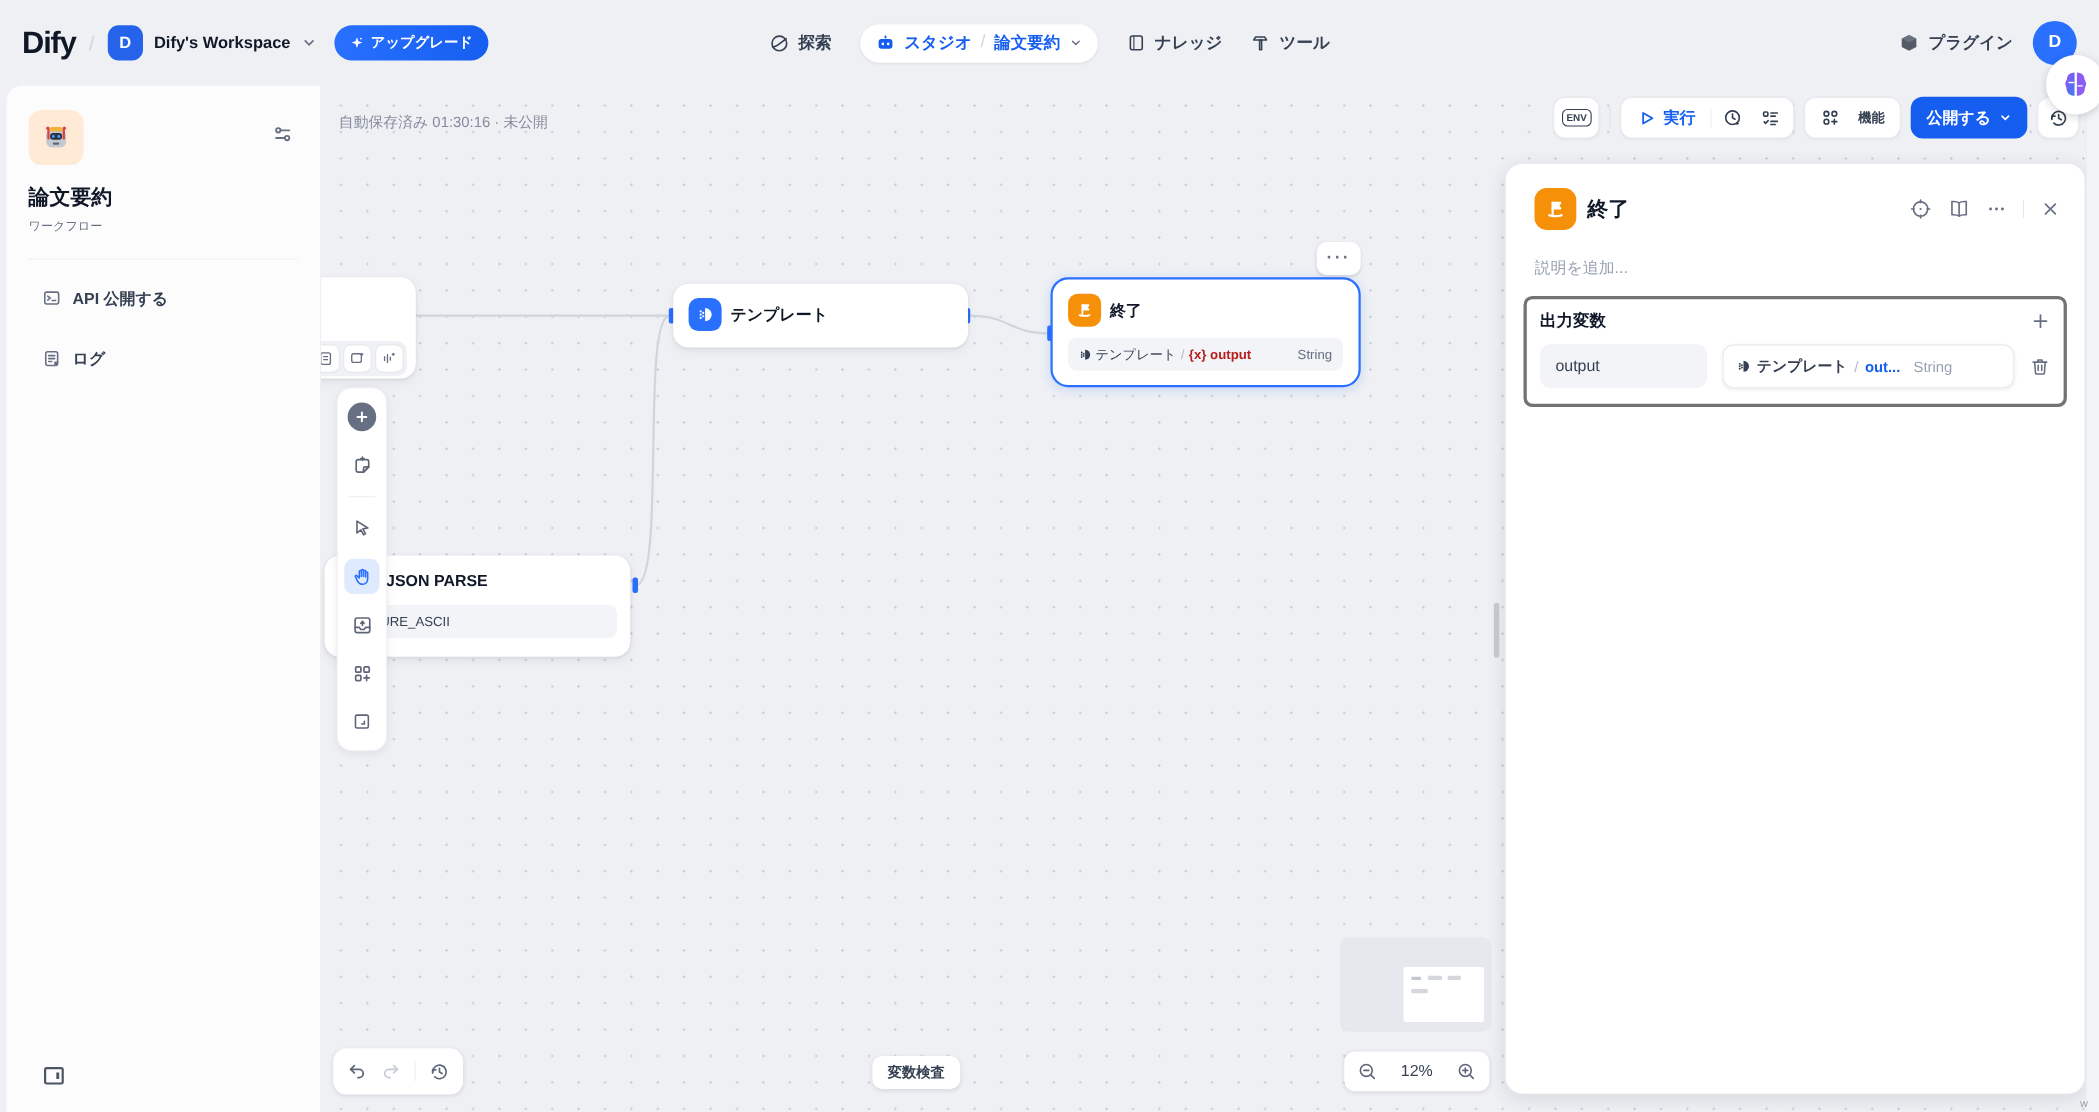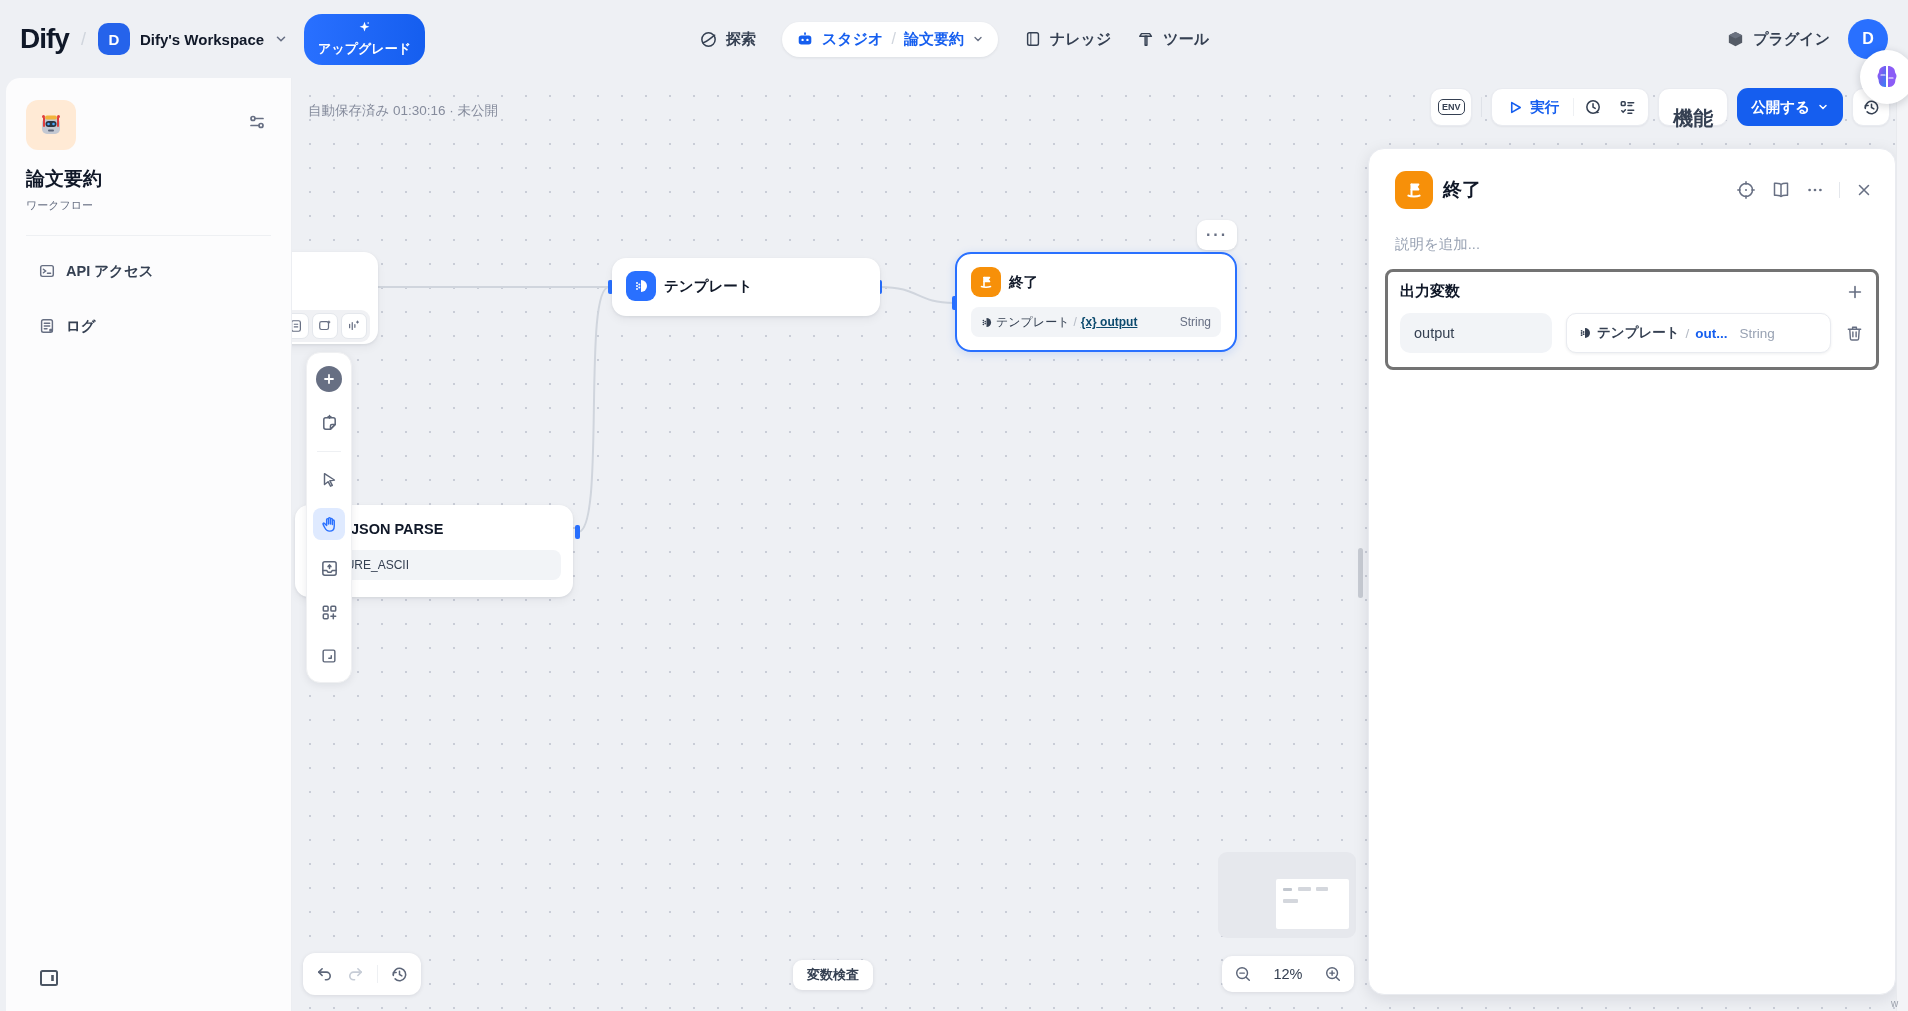--- a/index.html
+++ b/index.html
@@ -8,21 +8,21 @@
   svg { display:block; }
 
   
   .navbar { position:absolute; left:0; top:0; width:1908px; height:78px; display:flex; align-items:center; padding:0 20px; }
   .nav-left { display:flex; align-items:center; gap:10px; }
   .logo { font-size:28px; font-weight:800; color:#101828; letter-spacing:-1px; position:relative; }
   .crumb-slash { color:#d0d5dd; font-size:18px; margin:0 2px; }
   .ws-avatar { width:32px; height:32px; border-radius:10px; background:#2563eb; color:#fff; font-size:15px; font-weight:700; display:flex; align-items:center; justify-content:center; }
   .ws-name { font-size:15px; font-weight:600; color:#101828; }
   .chev { color:#676f83; }
-  .upgrade-btn { margin-left:6px; background:linear-gradient(92deg,#2970ff,#155eef); color:#fff; font-size:13px; font-weight:700; border-radius:18px; padding:7px 14px; display:flex; align-items:center; gap:6px; cursor:pointer;flex-direction:column; }
+  .upgrade-btn { margin-left:6px; background:linear-gradient(92deg,#2970ff,#155eef); color:#fff; font-size:13px; font-weight:700; border-radius:18px; padding:7px 14px; display:flex; align-items:center; gap:6px; cursor:pointer; }
   .nav-center { position:absolute; left:50%; top:0; height:78px; transform:translateX(-50%); display:flex; align-items:center; gap:26px; }
   .nav-item { display:flex; align-items:center; gap:8px; font-size:15px; font-weight:600; color:#354052; cursor:pointer; }
   .studio-pill { background:#fff; border-radius:999px; padding:8px 14px; display:flex; align-items:center; gap:8px; box-shadow:0 1px 3px rgba(16,24,40,.08); }
   .studio-pill .blue { color:#155eef; font-size:15px; font-weight:700; }
   .studio-pill .sep { color:#d0d5dd; font-weight:400; }
   .nav-right { margin-left:auto; display:flex; align-items:center; gap:18px; }
   .user-avatar { width:40px; height:40px; border-radius:50%; background:#2970ff; color:#fff; font-size:16px; font-weight:700; display:flex; align-items:center; justify-content:center; }
 
   
   .sidebar { position:absolute; left:6px; top:78px; width:286px; bottom:0; background:#fcfcfd; border-radius:14px 0 0 0; border-right:1px solid #eceef2; padding:22px 20px; }
@@ -48,21 +48,21 @@
 
   .wf-node { position:absolute; background:#fff; border-radius:14px; box-shadow:0 1px 3px rgba(16,24,40,.08),0 4px 10px rgba(16,24,40,.05); z-index:2; }
   .node-title-row { display:flex; align-items:center; gap:8px; padding:13px 14px 0; }
   .node-icon { width:30px; height:30px; border-radius:9px; display:flex; align-items:center; justify-content:center; flex:none; }
   .node-icon.blue { background:#2970ff; }
   .node-icon.orange { background:#f79009; }
   .node-title { font-size:14.5px; font-weight:700; color:#101828; white-space:nowrap; }
   .node-pill { margin:10px 14px 0; height:30px; background:#f2f4f7; border-radius:8px; display:flex; align-items:center; padding:0 10px; font-size:12px; color:#354052; gap:4px; }
   .node-end { border:2px solid #2970ff; border-radius:16px; box-shadow:0 2px 10px rgba(41,112,255,.18); }
   .vtype { margin-left:auto; color:#676f83; }
-  .vblue { color:#0c4a6e; font-weight:700;text-decoration:underline; }
+  .vblue { color:#b91c1c; font-weight:700; }
   .vsep { color:#b4bac4; }
   .more-btn { position:absolute; left:905px; top:142px; width:40px; height:30px; background:#fff; border-radius:9px; box-shadow:0 1px 3px rgba(16,24,40,.12); display:flex; align-items:center; justify-content:center; color:#676f83; font-weight:700; letter-spacing:2px; z-index:3; cursor:pointer; }
 
   .start-pill { position:absolute; left:42px; top:58px; background:#f0f1f4; border-radius:9px; padding:3px; display:flex; gap:3px; }
   .mini-ic { width:26px; height:26px; background:#fff; border:1px solid #e4e7ec; border-radius:7px; display:flex; align-items:center; justify-content:center; color:#676f83; }
 
   
   .toolbar { position:absolute; left:14px; top:274px; width:46px; background:#fff; border:1px solid #eff0f2; border-radius:14px; box-shadow:0 2px 8px rgba(16,24,40,.08); padding:10px 0; display:flex; flex-direction:column; align-items:center; gap:12px; z-index:5; }
   .tool { width:32px; height:32px; border-radius:8px; display:flex; align-items:center; justify-content:center; color:#5d6679; cursor:pointer; }
   .tool.active { background:#dfeaff; color:#2970ff; }
@@ -71,21 +71,21 @@
 
   
   .action-bar { position:absolute; top:10px; right:6px; display:flex; align-items:center; gap:9px; z-index:9; }
   .abar-divider { width:1px; height:20px; background:#dfe2e8; }
   .wbtn { background:#fff; border:1px solid #e9ebf0; box-shadow:0 1px 2px rgba(16,24,40,.05); border-radius:11px; height:38px; display:flex; align-items:center; cursor:pointer; }
   .env-btn { width:42px; justify-content:center; }
   .run-group { padding:0 4px;align-items:center; }
   .run-btn { display:flex; align-items:center; gap:7px; color:#155eef; font-size:14.5px; font-weight:700; padding:0 12px; cursor:pointer; }
   .ig-divider { width:1px; height:18px; background:#eef0f3; margin:0 2px; }
   .icon-sq { width:34px; height:34px; display:flex; align-items:center; justify-content:center; color:#354052; cursor:pointer; }
-  .features-btn { padding:0 14px; gap:16px; font-size:20px; font-weight:600; color:#354052;flex-direction:column; }
+  .features-btn { padding:0 14px; gap:16px; font-size:12px; font-weight:600; color:#354052; }
   .publish-btn { background:#155eef; border-radius:11px; height:38px; padding:0 14px; display:flex; align-items:center; gap:7px; color:#fff; font-size:14.5px; font-weight:700; cursor:pointer; }
   .hist-btn { width:38px; justify-content:center; }
 
   
   .undo-group { position:absolute; left:11px; top:875px; height:42px; background:#fff; border-radius:12px; box-shadow:0 1px 4px rgba(16,24,40,.1); display:flex; align-items:center; padding:0 12px; gap:12px; z-index:6; }
   .ug-divider { width:1px; height:18px; background:#eef0f3; }
   .inspect-pill { position:absolute; left:501px; top:882px; background:#fff; border-radius:9px; box-shadow:0 1px 4px rgba(16,24,40,.1); padding:6px 14px; font-size:13px; font-weight:600; color:#354052; z-index:6; cursor:pointer; }
   .minimap { position:absolute; left:926px; top:774px; width:138px; height:86px; background:#e6e8ed; border-radius:9px; z-index:6; }
   .mm-view { position:absolute; left:58px; top:27px; width:73px; height:50px; background:#fff; border-radius:2px; }
   .mm-bar { position:absolute; background:#d4d7dd; border-radius:1px; }
@@ -238,21 +238,21 @@
   <div class="app-subtitle">ワークフロー</div>
   <div class="side-divider"></div>
 
   <div class="side-item">
     <span class="si">
       <svg width="18" height="18" viewBox="0 0 20 20" fill="none" stroke="currentColor" stroke-width="1.6" stroke-linecap="round">
           <rect x="3" y="4" width="14" height="12" rx="2"></rect>
           <path d="M6 8l2.5 2L6 12M10.5 12.5h3.5"></path>
         </svg>
     </span>
-    <span>API アクセス</span>
+    <span>API 公開する</span>
   </div>
   <div class="side-item">
     <span class="si">
       <svg width="18" height="18" viewBox="0 0 20 20" fill="none" stroke="currentColor" stroke-width="1.6" stroke-linecap="round">
           <rect x="4" y="3" width="12" height="14" rx="2"></rect>
           <path d="M7 7h6M7 10h6M7 13h3"></path>
           <rect x="12.5" y="13" width="4" height="3.5" rx="1" fill="currentColor" stroke="none"></rect>
         </svg>
     </span>
     <span>ログ</span>

